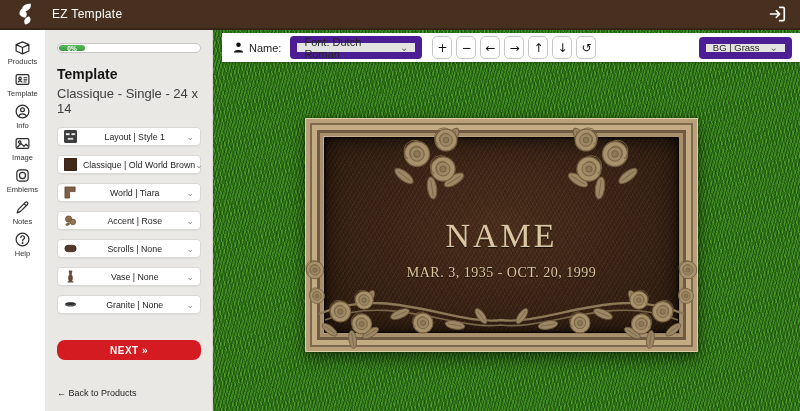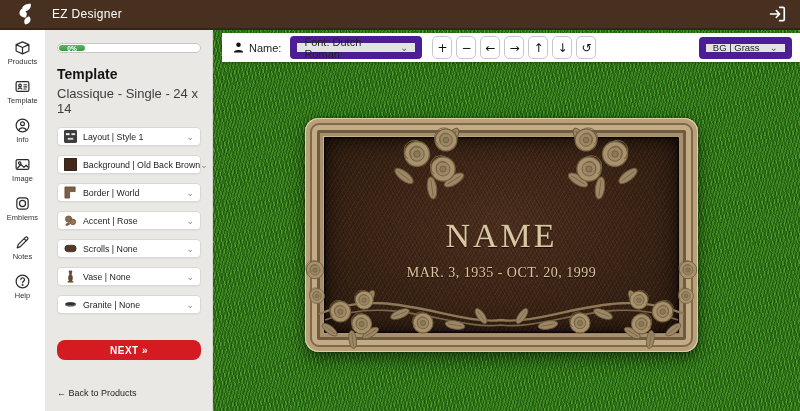--- a/index.html
+++ b/index.html
@@ -12,21 +12,21 @@
   .logo { width:24px; height:24px; margin-left:2px; }
   .app-title { color:#fff; font-size:12px; margin-left:14px; letter-spacing:.3px; }
   .topbar-spacer { flex:1; }
   .signout { width:20px; height:20px; cursor:pointer; }
 
   
   .main { display:flex; height:381px; }
 
   
   .rail { width:45px; background:#fff; display:flex; flex-direction:column;
-    align-items:center; padding-top:9px; gap:12px; flex-shrink:0; }
+    align-items:center; padding-top:9px; gap:5px; flex-shrink:0; }
   .rail-item { display:flex; flex-direction:column; align-items:center; gap:1px;
     color:#2b2b2b; cursor:pointer; width:100%; }
   .rail-item svg { width:17px; height:17px; stroke:#2b2b2b; fill:none;
     stroke-width:1.7; stroke-linecap:round; stroke-linejoin:round; }
   .rail-label { font-size:7.5px; color:#333; }
 
   
   .panel { width:168px; background:#e9e8e5; padding:13px 11px 0 12px; flex-shrink:0;
     border-right:1px solid #d6d5d2; }
   .progress-track { height:10px; background:#fff; border:1px solid #c7c7c5;
@@ -34,21 +34,21 @@
   .progress-fill { position:absolute; left:1px; top:1px; bottom:1px; width:26px;
     background:linear-gradient(#57b85c,#3d9b43); border-radius:5px;
     display:flex; align-items:center; justify-content:center; }
   .progress-label { font-size:6.5px; color:#fff; font-weight:bold; }
   .panel-title { font-size:14px; font-weight:800; color:#141414; margin-top:13px; }
   .panel-subtitle { font-size:13px; color:#3d3d3d; margin-top:4px; margin-bottom:11px; }
   .opt-row { height:19px; background:#fff; border:1px solid #d9d8d5; border-radius:4px;
     display:flex; align-items:center; padding:0 6px; margin-bottom:9px; cursor:pointer;
     box-shadow:0 1px 1px rgba(0,0,0,.04); }
   .opt-thumb { width:13px; height:13px; margin-right:6px; flex-shrink:0; }
-  .opt-label { font-size:8.8px; color:#222; white-space:nowrap; flex:1; }
+  .opt-label { font-size:8.8px; color:#222; white-space:nowrap; flex:1;text-align:center; }
   .opt-chevron { font-size:9px; color:#8a8a8a; line-height:8px; }
   .next-btn { margin-top:17px; height:20px; width:100%; background:#d41b21;
     border:none; border-radius:8px; color:#fff; font-weight:bold; font-size:10px;
     letter-spacing:.5px; cursor:pointer; font-family:"Liberation Sans",sans-serif; }
   .back-link { display:inline-block; margin-top:28px; font-size:9px; color:#1d1d1d;
     text-decoration:none; cursor:pointer; }
 
   
   .canvas { flex:1; position:relative; overflow:hidden;
     background-color:#38811f;
@@ -72,21 +72,21 @@
   .tb-btn { width:20px; height:23px; background:#fff; border:1px solid #c7c7c7;
     border-radius:5px; font-size:12px; color:#111; cursor:pointer; display:flex;
     align-items:center; justify-content:center; padding:0;
     font-family:"DejaVu Sans",sans-serif; }
   .tb-spacer { flex:1; }
   .bg-select { height:22px; }
   .bg-select .sel-text { font-size:9.5px;text-align:right; }
 
   
   .plaque { position:absolute; left:92px; top:88px; width:393px; height:234px;
-    border-radius:14px;
+    border-radius:1px;
     background:linear-gradient(145deg,#cdb891 0%,#b29a72 40%,#937b59 100%);
     box-shadow:
       inset 0 0 0 1px #e0d0aa,
       inset 0 0 0 5px #b9a078,
       inset 0 0 0 7px #7e694e,
       inset 0 0 0 12px #c3ab84,
       inset 0 0 0 15px #6f5b42,
       inset 0 0 0 18px #a8906c,
       0 6px 16px rgba(0,0,0,.5), 0 0 3px rgba(0,0,0,.45); }
   .plaque-face { position:absolute; inset:19px; border-radius:1px;
@@ -107,21 +107,21 @@
 </style>
 </head>
 <body>
 
 <header class="topbar">
   <svg class="logo" viewBox="0 0 32 32">
     <path d="M22,2 C12,3 8,8 13,13 C20,12 24,7 22,2 Z" fill="#fff"></path>
     <path d="M10,9 C5,14 7,20 15,21 C19,16 17,12 10,9 Z" fill="#fff"></path>
     <path d="M20,19 C14,21 12,26 15,30 C22,29 24,23 20,19 Z" fill="#fff"></path>
   </svg>
-  <span class="app-title">EZ Designer</span>
+  <span class="app-title">EZ Template</span>
   <span class="topbar-spacer"></span>
   <svg class="signout" viewBox="0 0 24 24">
     <path d="M14,4 h4 a1.5,1.5 0 0 1 1.5,1.5 v13 a1.5,1.5 0 0 1 -1.5,1.5 h-4" fill="none" stroke="#fff" stroke-width="2" stroke-linecap="round"></path>
     <path d="M3,12 h11 M10,8 l4,4 -4,4" fill="none" stroke="#fff" stroke-width="2" stroke-linecap="round" stroke-linejoin="round"></path>
   </svg>
 </header>
 
 <div class="main">
 
   <nav class="rail">
@@ -195,29 +195,29 @@
         <rect x="4" y="8.5" width="6" height="2" fill="#d6d6d6"></rect>
       </svg>
       <span class="opt-label">Layout | Style 1</span>
       <span class="opt-chevron">⌄</span>
     </div>
 
     <div class="opt-row">
       <svg class="opt-thumb" viewBox="0 0 14 14">
         <rect width="14" height="14" rx="1.5" fill="#42291a" stroke="#2e1c10" stroke-width="1"></rect>
       </svg>
-      <span class="opt-label">Background | Old Back Brown</span>
+      <span class="opt-label">Classique | Old World Brown</span>
       <span class="opt-chevron">⌄</span>
     </div>
 
     <div class="opt-row">
       <svg class="opt-thumb" viewBox="0 0 14 14">
         <path d="M1,1 h11 v5 h-6 v7 h-5 Z" fill="#7d5f43" stroke="#5d452f" stroke-width=".8"></path>
       </svg>
-      <span class="opt-label">Border | World</span>
+      <span class="opt-label">World | Tiara</span>
       <span class="opt-chevron">⌄</span>
     </div>
 
     <div class="opt-row">
       <svg class="opt-thumb" viewBox="0 0 14 14">
         <circle cx="5" cy="5.5" r="3.4" fill="#8c6d4e" stroke="#64492f" stroke-width=".8"></circle>
         <circle cx="9.5" cy="8.5" r="3" fill="#97775a" stroke="#64492f" stroke-width=".8"></circle>
         <ellipse cx="4" cy="11" rx="2.6" ry="1.4" fill="#7c5f42" transform="rotate(-25 4 11)"></ellipse>
       </svg>
       <span class="opt-label">Accent | Rose</span>

